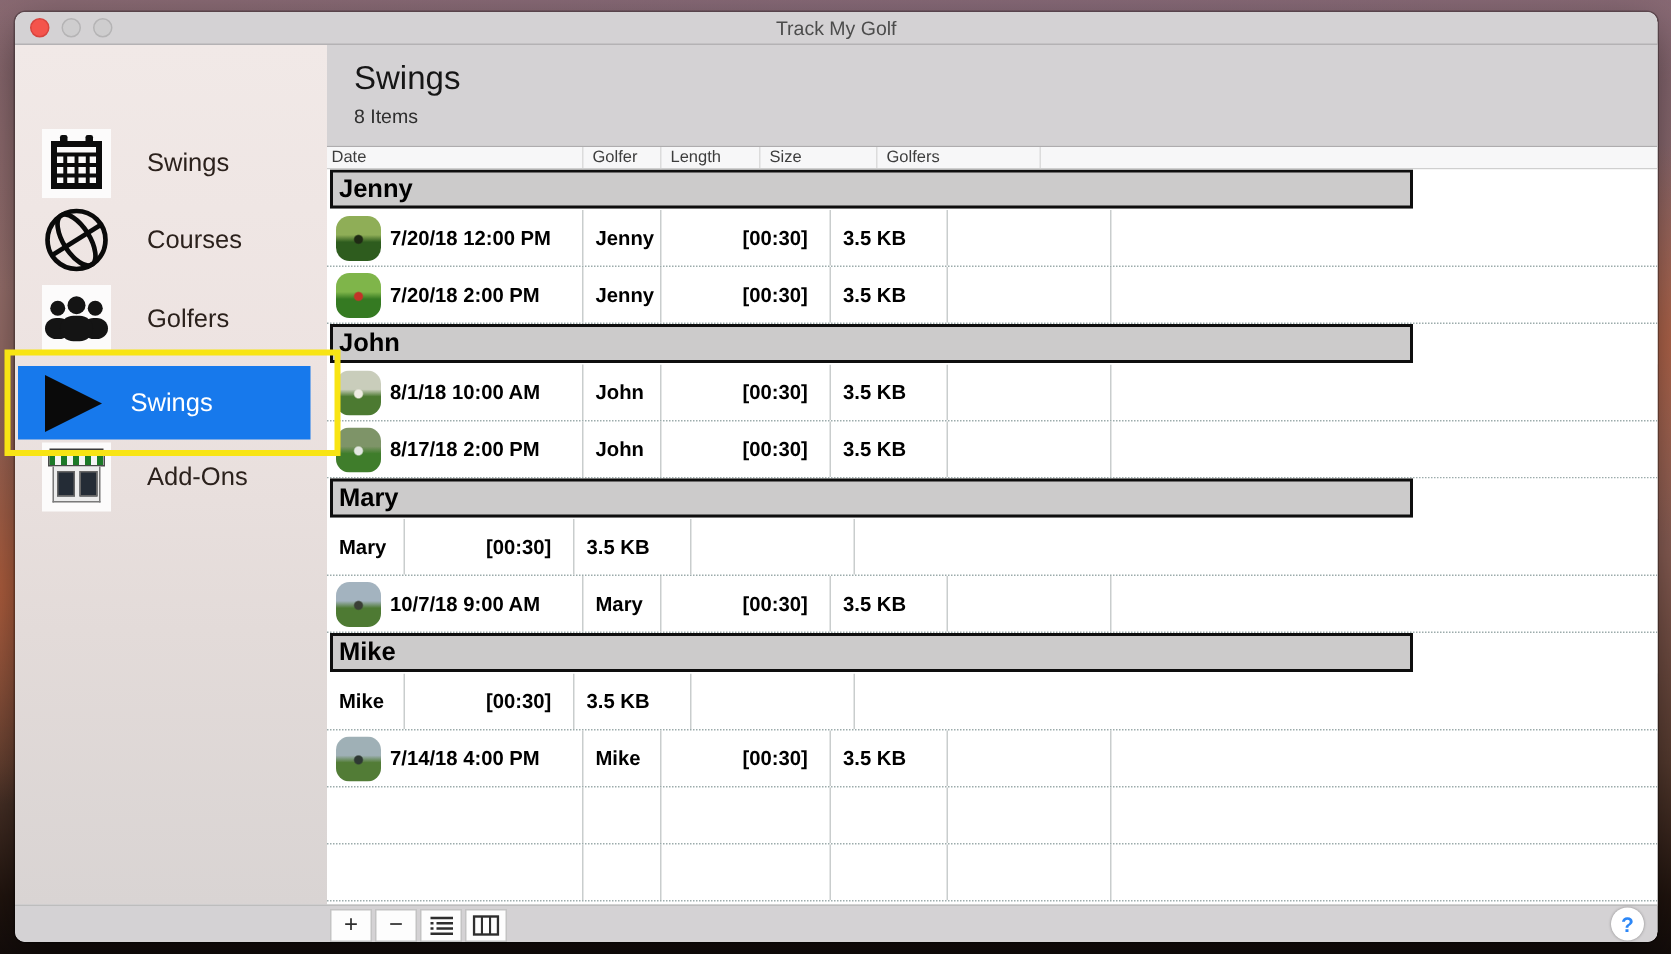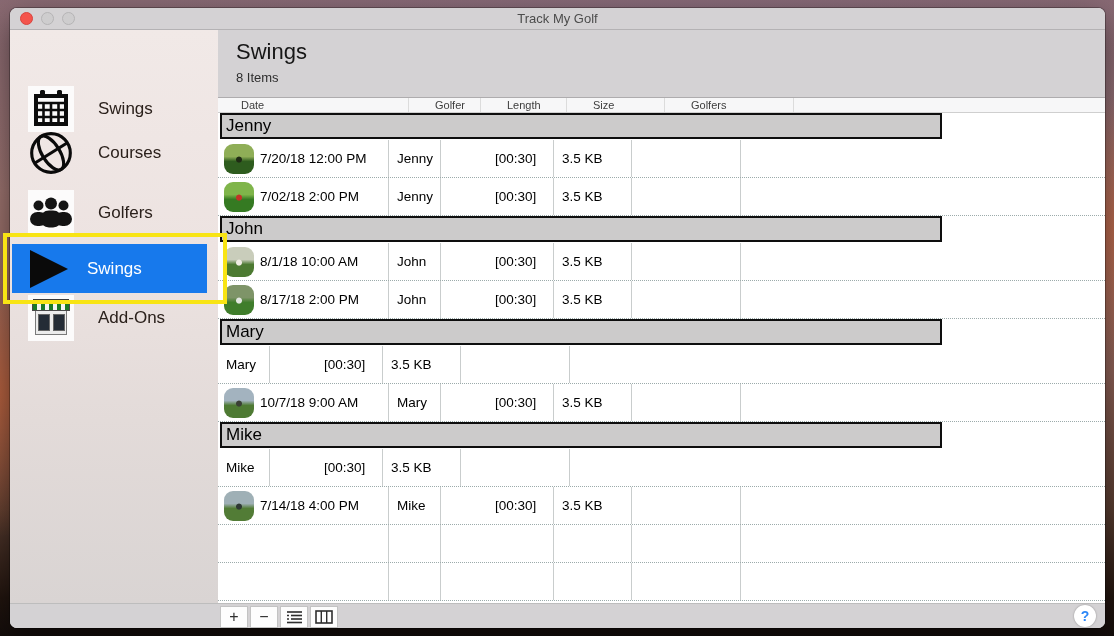--- a/index.html
+++ b/index.html
@@ -57,25 +57,25 @@
   
   .annotation { position:absolute; left:3px; top:233px; width:224px; height:71px; border:4px solid #f8e414; z-index:60; pointer-events:none; }
 
   
   .content { flex:1; min-width:0; display:flex; flex-direction:column; background:#fff; }
   .content-header { flex:none; height:67px; background:#d4d2d4; padding-left:18px; }
   .page-title { padding-top:9px; font-size:22px; color:#161616; }
   .page-subtitle { margin-top:5px; font-size:13px; color:#2e2e2e; }
 
   .thead { flex:none; height:16px; background:#f7f7f8; border-top:1px solid #aeacae; border-bottom:1px solid #cfcfcf; display:flex; font-size:11px; color:#3d3d3d; }
-  .th { padding-left:6px; border-right:1px solid #dcdcdc; display:flex; align-items:center;margin-left:20px; }
+  .th { padding-left:6px; border-right:1px solid #dcdcdc; display:flex; align-items:center; }
   .th.c0 { padding-left:3px; }
   .th.c5 { border-right:none; }
 
-  .tbody { flex:1; overflow:hidden; background:#fff; }
+  .tbody { flex:1; overflow:hidden; background:#fff;font-weight:bold; }
 
   .group-row { height:27px; position:relative; background:#fff; }
   .group-bar { position:absolute; left:2px; top:0; width:722px; height:26px; background:#cccbcb;
     border:2px solid #0e0e0e; display:flex; align-items:center; padding-left:4px;
     font-size:17px; color:#000; }
 
   .row { height:38px; display:flex; border-bottom:1px dotted #9cabab; }
   .cell { border-right:1px solid #c9cdcd; display:flex; align-items:center; font-size:13.5px; color:#000; overflow:hidden; white-space:nowrap; }
   .c0 { width:171px; } .c1 { width:52px; } .c2 { width:66px; } .c3 { width:78px; } .c4 { width:109px; }
   .c5 { flex:1 1 auto; border-right:none; }
@@ -116,21 +116,21 @@
               <rect x="6" y="8" width="30" height="28" stroke-width="4"></rect>
               <path d="M6 15 h30 M6 22 h30 M6 29 h30 M13.5 15 v21 M21 15 v21 M28.5 15 v21" stroke-width="2.6"></path>
             </g>
             <rect x="10" y="2" width="5" height="8" rx="1.5" fill="#0c0c0c"></rect>
             <rect x="27" y="2" width="5" height="8" rx="1.5" fill="#0c0c0c"></rect>
           </svg>
         </div>
         <span class="side-label">Swings</span>
       </div>
 
-      <div class="side-item" style="top:100px;">
+      <div class="side-item" style="top:107px;">
         <div class="icon-tile" style="background:transparent;">
           <svg width="50" height="50" viewBox="0 0 50 50">
             <g fill="none" stroke="#0a0a0a" stroke-width="3.4">
               <circle cx="25" cy="25" r="21"></circle>
               <g transform="rotate(-32 25 25)">
                 <ellipse cx="25" cy="25" rx="9.5" ry="21"></ellipse>
                 <path d="M4.5 25 h41"></path>
               </g>
             </g>
           </svg>
@@ -197,21 +197,21 @@
             </div>
             <span class="cell c1">Jenny</span>
             <span class="cell c2">[00:30]</span>
             <span class="cell c3">3.5 KB</span>
             <span class="cell c4"></span>
             <span class="cell c5"></span>
           </div>
           <div class="row">
             <div class="cell c0">
               <div class="thumb" style="background: radial-gradient(circle at 50% 52%, rgb(194, 51, 39) 0px, rgb(194, 51, 39) 2.5px, rgba(0, 0, 0, 0) 3.5px), linear-gradient(rgb(127, 181, 74) 0%, rgb(127, 181, 74) 42%, rgb(53, 122, 34) 58%, rgb(53, 122, 34) 100%);"></div>
-              <span>7/02/18 2:00 PM</span>
+              <span>7/20/18 2:00 PM</span>
             </div>
             <span class="cell c1">Jenny</span>
             <span class="cell c2">[00:30]</span>
             <span class="cell c3">3.5 KB</span>
             <span class="cell c4"></span>
             <span class="cell c5"></span>
           </div>
           <div class="group-row">
             <div class="group-bar">John</div>
           </div>

